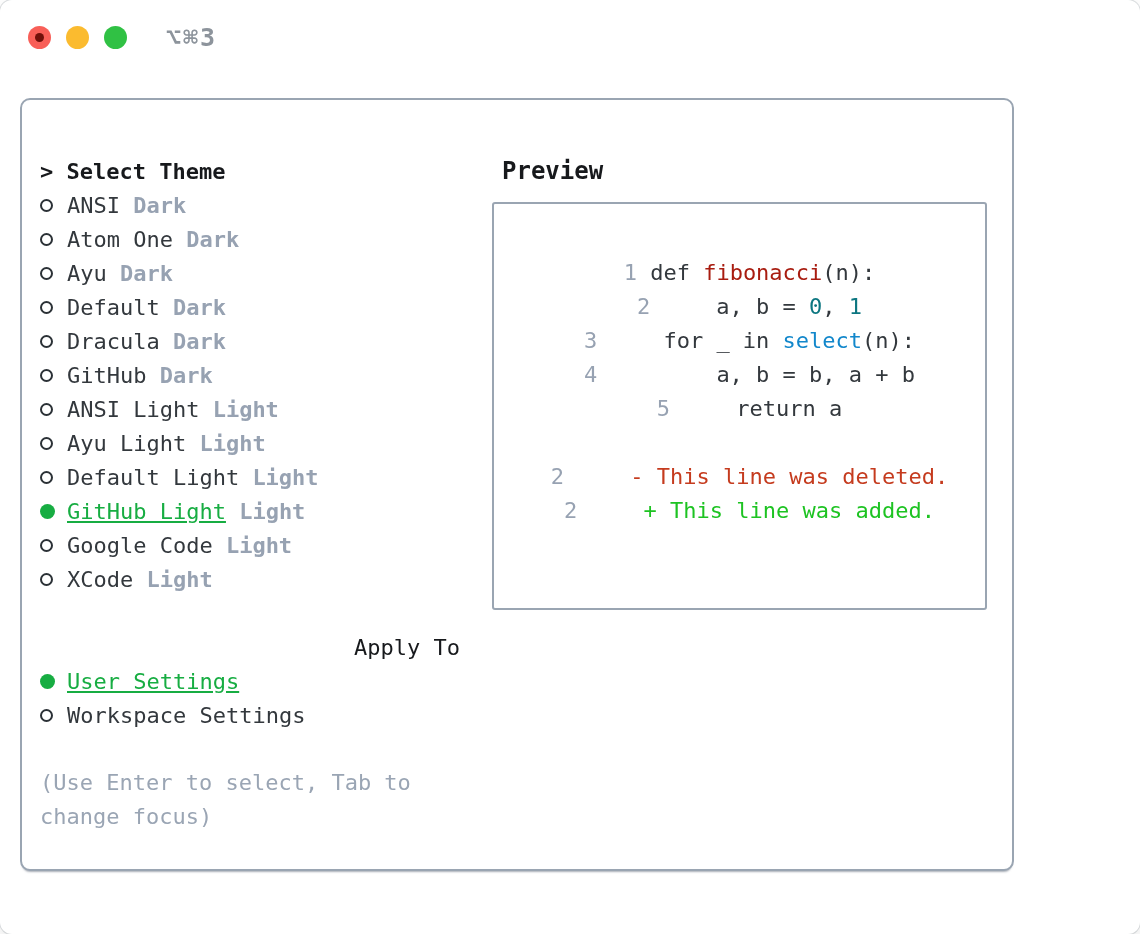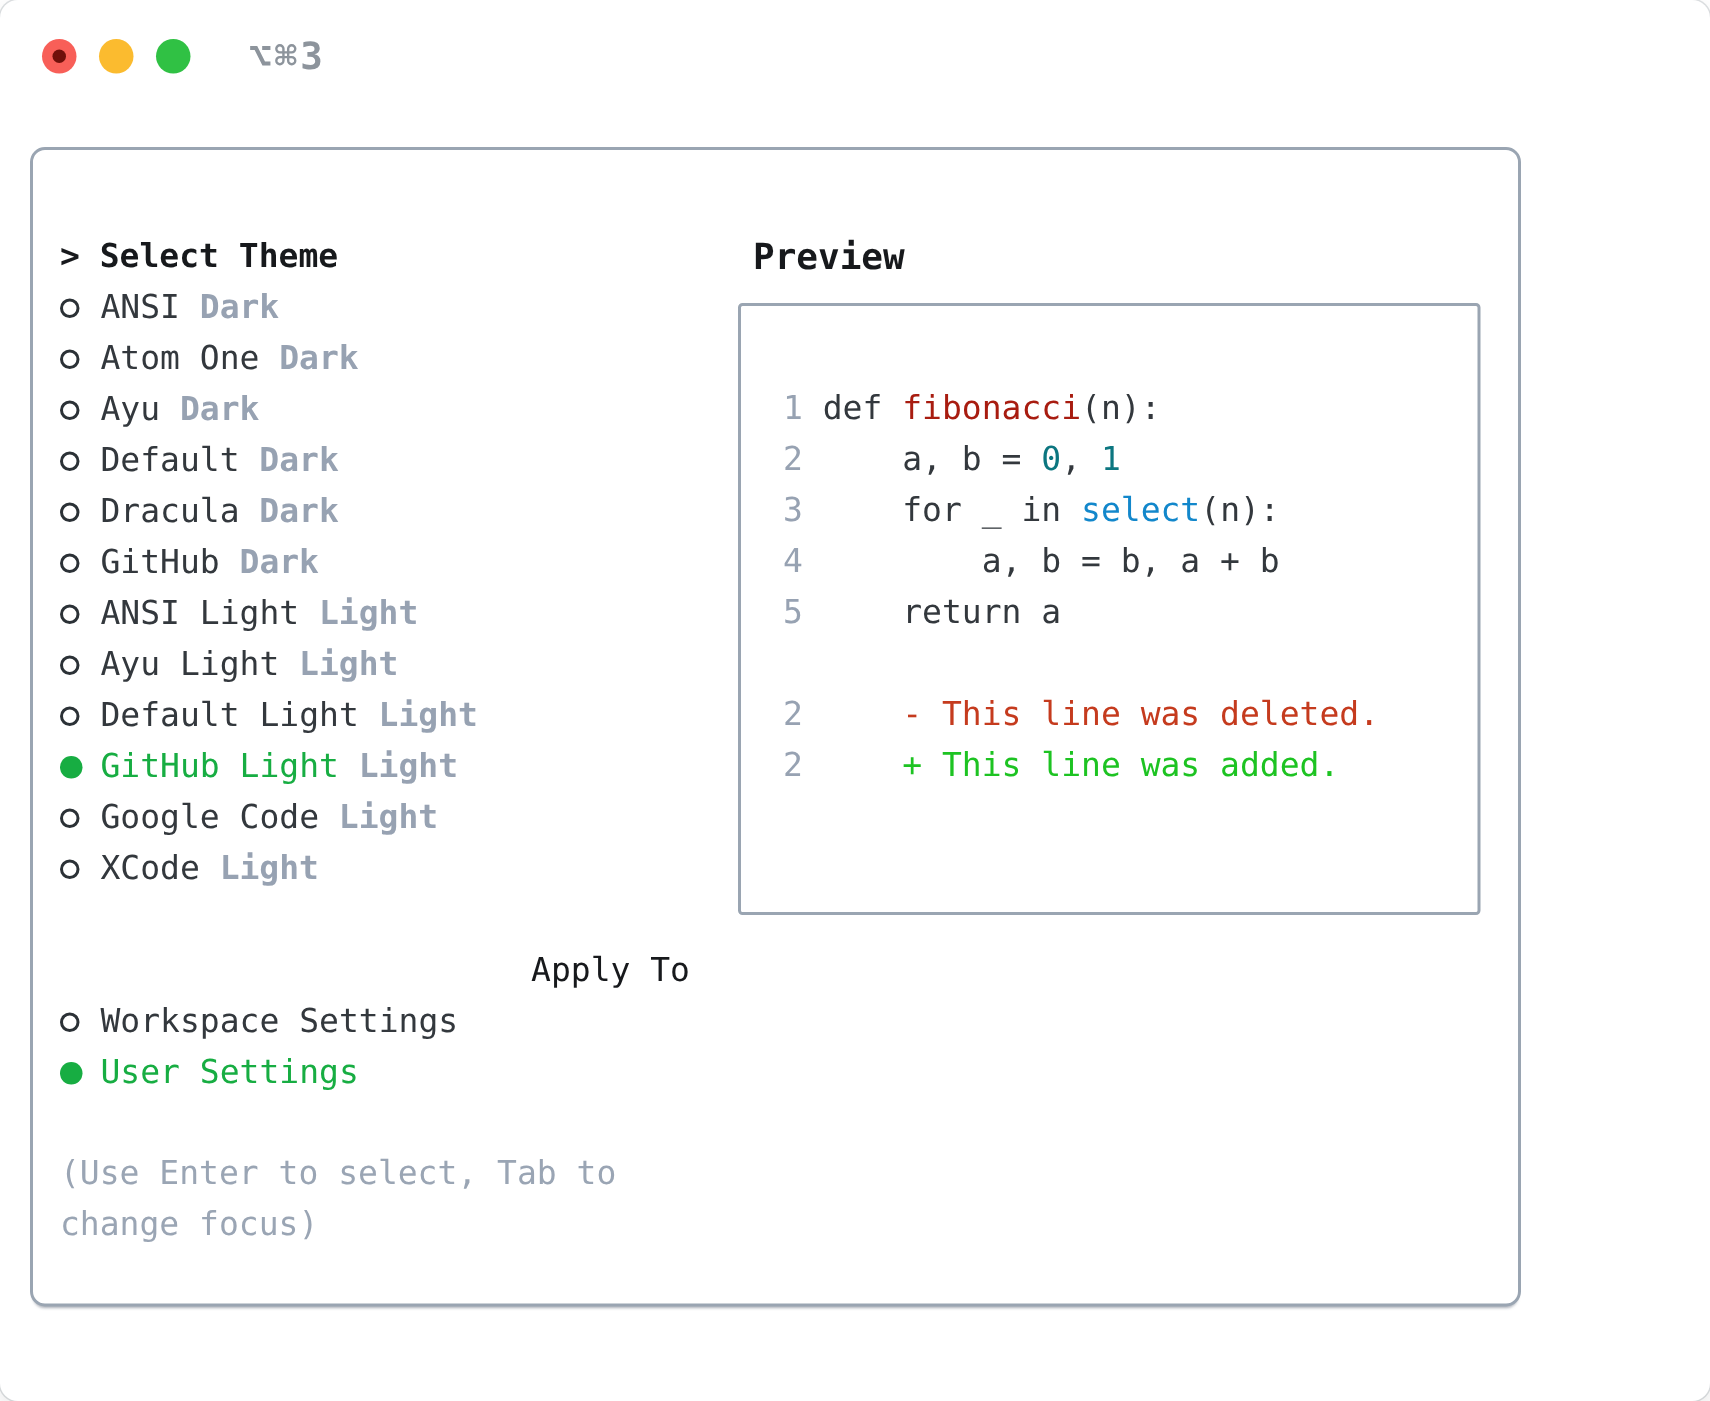--- a/index.html
+++ b/index.html
@@ -53,36 +53,36 @@
     box-shadow:0 3px 2px -2px rgba(100,110,125,.55);
   }
   .left-col{position:absolute;left:18px;top:54px;}
   .row{height:34px;display:flex;align-items:center;font-size:22px;color:var(--text-dark);}
   .hdr{font-weight:bold;color:var(--text-black);white-space:pre;}
   .marker-cell{width:27px;display:flex;align-items:center;flex:none;}
   .radio{width:13px;height:13px;border:2px solid #2b3136;border-radius:50%;}
   .radio.sel{width:15px;height:15px;border:none;background:var(--sel-green);}
   .item-name{white-space:pre;}
   .item-variant{color:var(--muted);margin-left:13.2px;white-space:pre;font-weight:bold;}
-  .row.selected .item-name{color:var(--sel-green);}
+  .row.selected .item-name{color:var(--sel-green);text-decoration:underline;}
   .gap{height:34px;}
   .apply-hdr{padding-left:27px;color:var(--text-black);justify-content:flex-end;}
   .help{
     margin-top:34px;width:420px;font-size:22px;line-height:34px;color:var(--help);
   }
   .preview-title{
     position:absolute;left:480px;top:54px;height:34px;display:flex;align-items:center;
     font-size:24px;font-weight:bold;color:var(--text-black);
   }
   .preview-box{
     position:absolute;left:470px;top:102px;width:495px;height:408px;
     border:2px solid var(--border);border-radius:3px;background:#fff;
     padding:52px 8px 0 28px;overflow:hidden;
   }
-  .code-line{height:34px;font-size:22px;line-height:34px;white-space:pre;}
+  .code-line{height:34px;font-size:22px;line-height:34px;white-space:pre;text-align:center;}
   .ln{color:var(--muted);}
   .tok-p{color:var(--text-dark);}
   .tok-fn{color:var(--fn-red);}
   .tok-n{color:var(--num-teal);}
   .tok-b{color:var(--builtin-blue);}
   .tok-c{color:var(--ctx-gray);}
   .tok-d{color:var(--del-red);}
   .tok-a{color:var(--add-green);}
 </style>
 </head>
@@ -189,31 +189,31 @@
             <span class="item-name">XCode</span>
             <span class="item-variant">Light</span>
           </div>
         </div>
 
       <div class="gap"></div>
 
       <div class="row hdr apply-hdr" style="font-weight:normal;"><span>Apply To</span></div>
 
       <div id="apply-list">
+          <div class="row selected">
+            <span class="marker-cell">
+              <span class="radio sel"></span>
+            </span>
+            <span class="item-name">User Settings</span>
+          </div>
           <div class="row">
             <span class="marker-cell">
               <span class="radio"></span>
             </span>
             <span class="item-name">Workspace Settings</span>
-          </div>
-          <div class="row selected">
-            <span class="marker-cell">
-              <span class="radio sel"></span>
-            </span>
-            <span class="item-name">User Settings</span>
           </div>
         </div>
 
       <div class="help">(Use Enter to select, Tab to change focus)</div>
     </div>
 
     <div class="preview-title">
         <span>Preview</span>
       </div>
 

